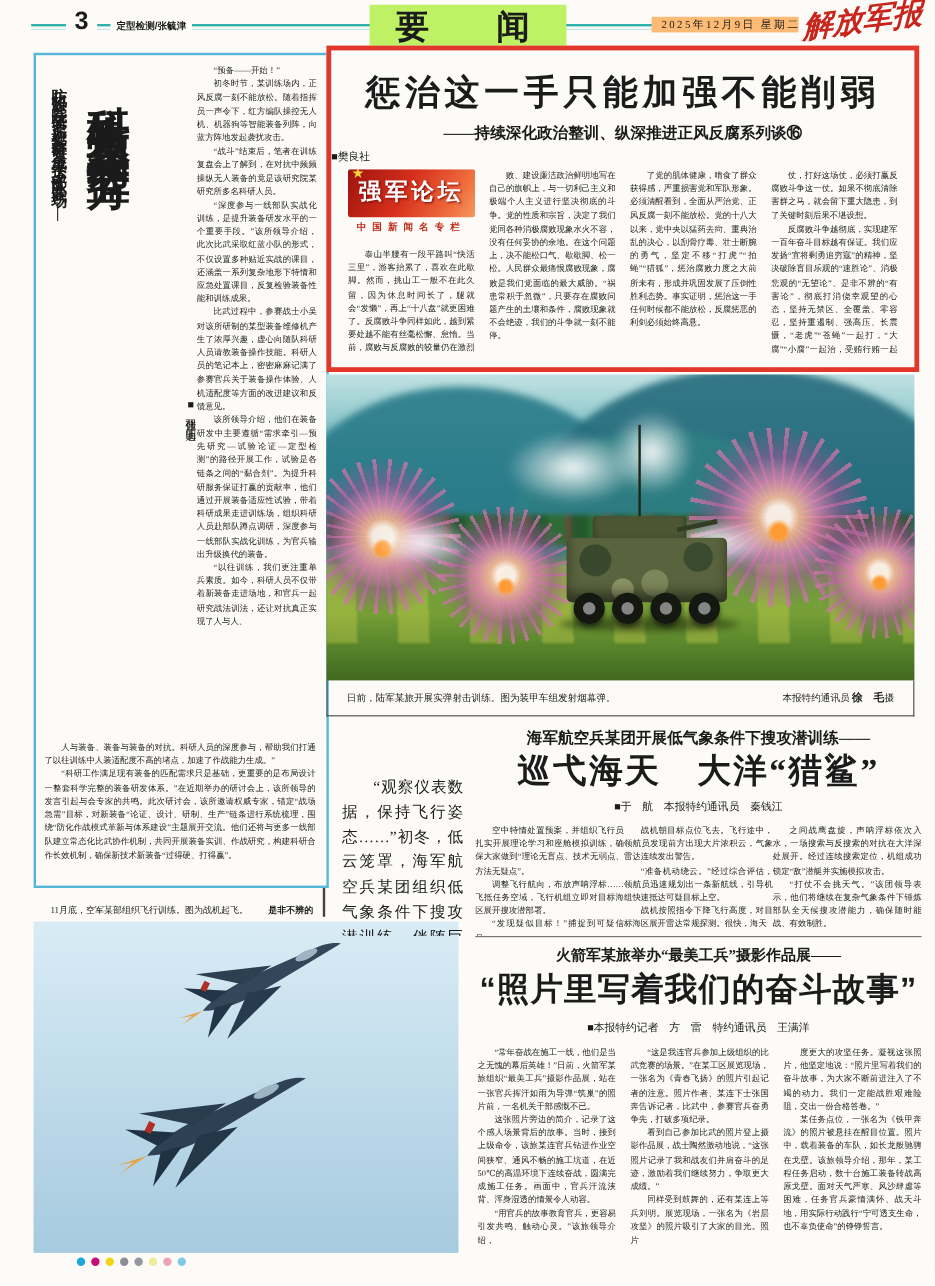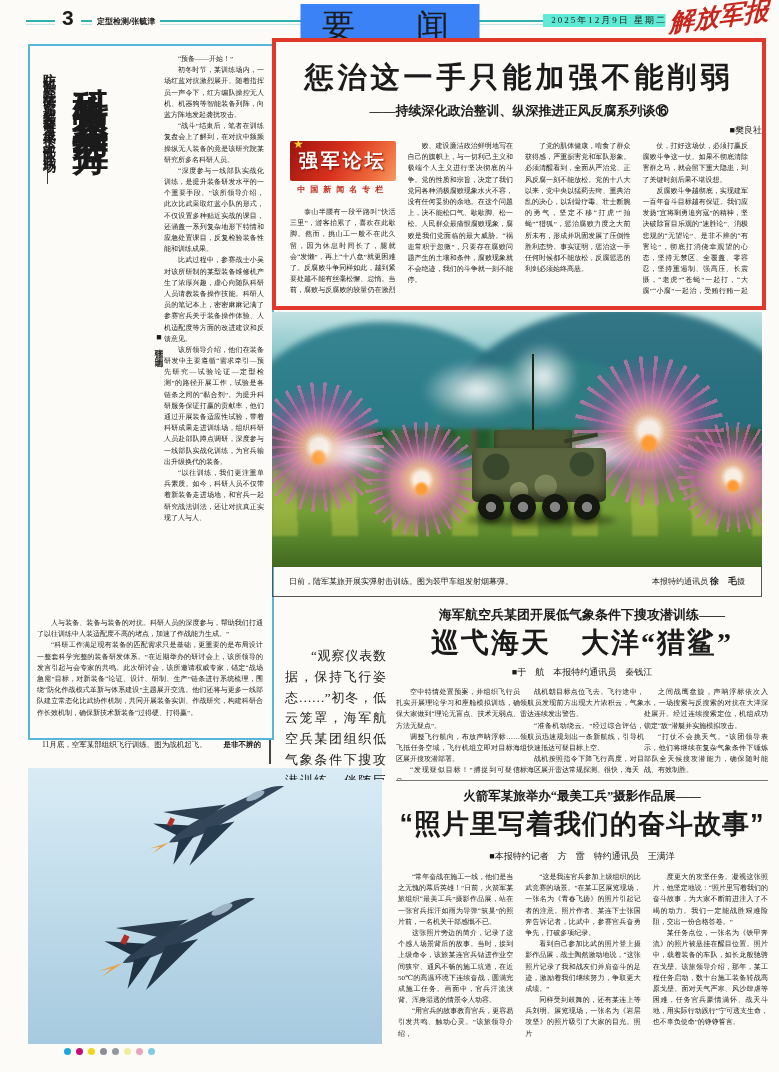--- a/index.html
+++ b/index.html
@@ -6,47 +6,47 @@
   .page{position:relative;width:779px;height:1072px;background:#fcfbf8;margin:0 auto;overflow:hidden;
         font-family:"Liberation Serif","DejaVu Serif",serif;color:#1b1b1b;}
   .sans{font-family:"Liberation Sans","DejaVu Sans",sans-serif;}
   .v{writing-mode:vertical-rl;}
 
   
   .head-rule{position:absolute;top:20px;left:26px;width:744px;height:2px;background:#2fb1ac;}
   .head-rule2{position:absolute;top:24px;left:26px;width:744px;height:1px;background:#bfe6e4;}
   .page-num{position:absolute;left:55px;top:6px;font-size:21px;font-weight:bold;background:#fcfbf8;padding:0 7px;}
   .editor{position:absolute;left:92px;top:16px;font-size:8px;font-weight:bold;background:#fcfbf8;padding:0 5px;}
-  .section-title{position:absolute;left:50%;transform:translateX(-50%);top:4px;font-size:33px;font-weight:400;
-                 letter-spacing:14px;background:#3b82f6;padding:0 16px 0 22px;}
-  .pub-date{position:absolute;right:104px;top:14px;font-size:9px;letter-spacing:2px;background:#5eead4;padding:0 8px;text-align:center;}
+  .section-title{position:absolute;left:50%;transform:translateX(-50%);top:4px;font-size:28px;font-weight:700;
+                 letter-spacing:14px;background:#bef264;padding:0 16px 0 22px;}
+  .pub-date{position:absolute;right:104px;top:14px;font-size:9px;letter-spacing:2px;background:#fdba74;padding:0 8px;text-align:center;}
   .masthead{position:absolute;right:6px;top:0px;font-size:25px;font-weight:900;color:#c8251c;
             font-style:italic;transform:rotate(-7deg) skewX(-8deg);background:#fcfbf8;padding:0 4px;}
 
   
   .left-box{position:absolute;left:28px;top:44px;width:242px;height:692px;border:2px solid #57b7da;background:#fcfbf8;}
   .lb-sub{position:absolute;left:10px;top:16px;height:600px;font-size:13px;font-weight:bold;letter-spacing:4px;}
   .lb-head{position:absolute;left:40px;top:14px;height:630px;font-size:36px;font-weight:900;letter-spacing:4px;line-height:1.15;}
   .lb-byline{position:absolute;left:122px;top:286px;height:150px;font-size:9px;}
   .lb-body{position:absolute;left:134px;top:8px;width:100px;height:556px;overflow:hidden;font-size:7px;line-height:1.6;}
   .lb-bottom{position:absolute;left:7px;top:572px;width:226px;height:106px;overflow:hidden;font-size:7px;line-height:1.6;}
   .lb-body p,.lb-bottom p,.colp p{margin:0;text-indent:2em;text-align:justify;}
 
   
   .jet-cap{position:absolute;left:28px;top:740px;width:243px;height:24px;border-right:2px solid #444;
-           display:flex;justify-content:space-between;align-items:flex-start;font-size:7.5px;padding:0 8px 0 14px;box-sizing:border-box;}
+           display:flex;justify-content:space-between;align-items:flex-end;font-size:7.5px;padding:0 8px 0 14px;box-sizing:border-box;}
   .jet-cap .credit{font-weight:bold;white-space:nowrap;}
   .jet-photo{position:absolute;left:28px;top:768px;width:354px;height:276px;overflow:hidden;
              background:linear-gradient(180deg,#d7ebf4 0%,#c3ddee 35%,#b1d2e6 70%,#a3c8de 100%);}
 
   
   .red-box{position:absolute;left:272px;top:38px;width:494px;height:272px;border:4px solid #e2372b;background:#fcfbf8;box-sizing:border-box;}
   .rb-head{position:absolute;left:0;right:0;top:16px;text-align:center;font-size:29px;font-weight:900;letter-spacing:4px;}
   .rb-sub{position:absolute;left:0;right:0;top:60px;text-align:center;font-size:13px;font-weight:bold;}
-  .rb-byline{position:absolute;left:0;right:0;top:82px;text-align:right;font-size:9px;margin-left:43px;}
+  .rb-byline{position:absolute;left:0;right:0;top:82px;text-align:left;font-size:9px;}
   .rb-cols{position:absolute;left:14px;right:14px;top:99px;bottom:9px;display:flex;gap:12px;}
   .rb-col{flex:1;overflow:hidden;font-size:7px;line-height:1.6;}
   .forum{position:relative;width:100%;height:62px;margin-bottom:4px;}
   .forum-banner{position:relative;height:40px;background:linear-gradient(120deg,#9e130e,#d6301c 45%,#ef6a3c 80%,#f49a60);
                 color:#fff;font-weight:900;font-size:19px;letter-spacing:3px;text-align:center;line-height:40px;
                 text-shadow:1px 1px 2px #7a0d08;border-radius:2px;}
   .forum-star{position:absolute;left:3px;top:-6px;color:#f6d33c;font-size:12px;}
   .forum-sub{height:16px;color:#c02a1a;font-size:8px;letter-spacing:5px;text-align:center;line-height:18px;font-weight:bold;}
 
   
@@ -120,21 +120,21 @@
     <div class="pub-date">2025年12月9日 星期二</div>
     <div class="masthead">解放军报</div>
   </div>
 
   <div class="left-box">
     <div class="lb-sub v">防化研究院某研究所把装备研发成果送上部队比武场——</div>
     <div class="lb-head v sans">科研人员与官兵互为『红蓝方』</div>
     <div class="lb-byline v">■张佳羽　王明迪</div>
     <div class="lb-body">
         <p>“预备——开始！”</p>
-        <p>初冬时节，某训练场内，一场红蓝对抗激烈展开。随着指挥员一声令下，红方编队操控无人机、机器狗等智能装备列阵，向蓝方阵地发起袭扰攻击。</p>
+        <p>初冬时节，某训练场内，正风反腐一刻不能放松。随着指挥员一声令下，红方编队操控无人机、机器狗等智能装备列阵，向蓝方阵地发起袭扰攻击。</p>
         <p>“战斗”结束后，笔者在训练复盘会上了解到，在对抗中频频操纵无人装备的竟是该研究院某研究所多名科研人员。</p>
         <p>“深度参与一线部队实战化训练，是提升装备研发水平的一个重要手段。”该所领导介绍，此次比武采取红蓝小队的形式，不仅设置多种贴近实战的课目，还涵盖一系列复杂地形下特情和应急处置课目，反复检验装备性能和训练成果。</p>
         <p>比武过程中，参赛战士小吴对该所研制的某型装备维修机产生了浓厚兴趣，虚心向随队科研人员请教装备操作技能。科研人员的笔记本上，密密麻麻记满了参赛官兵关于装备操作体验、人机适配度等方面的改进建议和反馈意见。</p>
         <p>该所领导介绍，他们在装备研发中主要遵循“需求牵引—预先研究—试验论证—定型检测”的路径开展工作，试验是各链条之间的“黏合剂”。为提升科研服务保证打赢的贡献率，他们通过开展装备适应性试验，带着科研成果走进训练场，组织科研人员赴部队蹲点调研，深度参与一线部队实战化训练，为官兵输出升级换代的装备。</p>
         <p>“以往训练，我们更注重单兵素质。如今，科研人员不仅带着新装备走进场地，和官兵一起研究战法训法，还让对抗真正实现了人与人、</p>
       </div>
     <div class="lb-bottom">
         <p>人与装备、装备与装备的对抗。科研人员的深度参与，帮助我们打通了以往训练中人装适配度不高的堵点，加速了作战能力生成。”</p>
         <p>“科研工作满足现有装备的匹配需求只是基础，更重要的是布局设计一整套科学完整的装备研发体系。”在近期举办的研讨会上，该所领导的发言引起与会专家的共鸣。此次研讨会，该所邀请权威专家，锚定“战场急需”目标，对新装备“论证、设计、研制、生产”链条进行系统梳理，围绕“防化作战模式革新与体系建设”主题展开交流。他们还将与更多一线部队建立常态化比武协作机制，共同开展装备实训、作战研究，构建科研合作长效机制，确保新技术新装备“过得硬、打得赢”。</p>
       </div>

